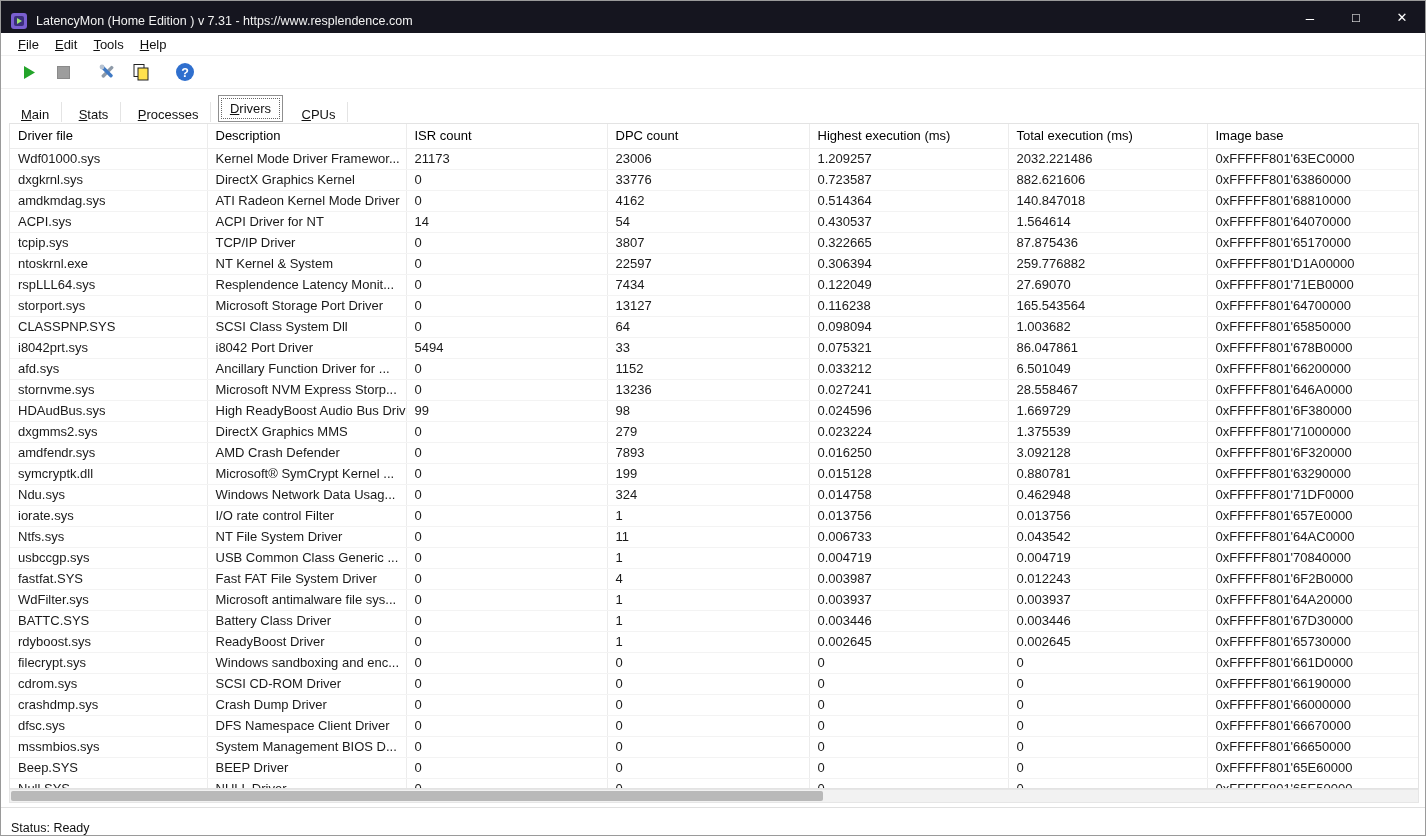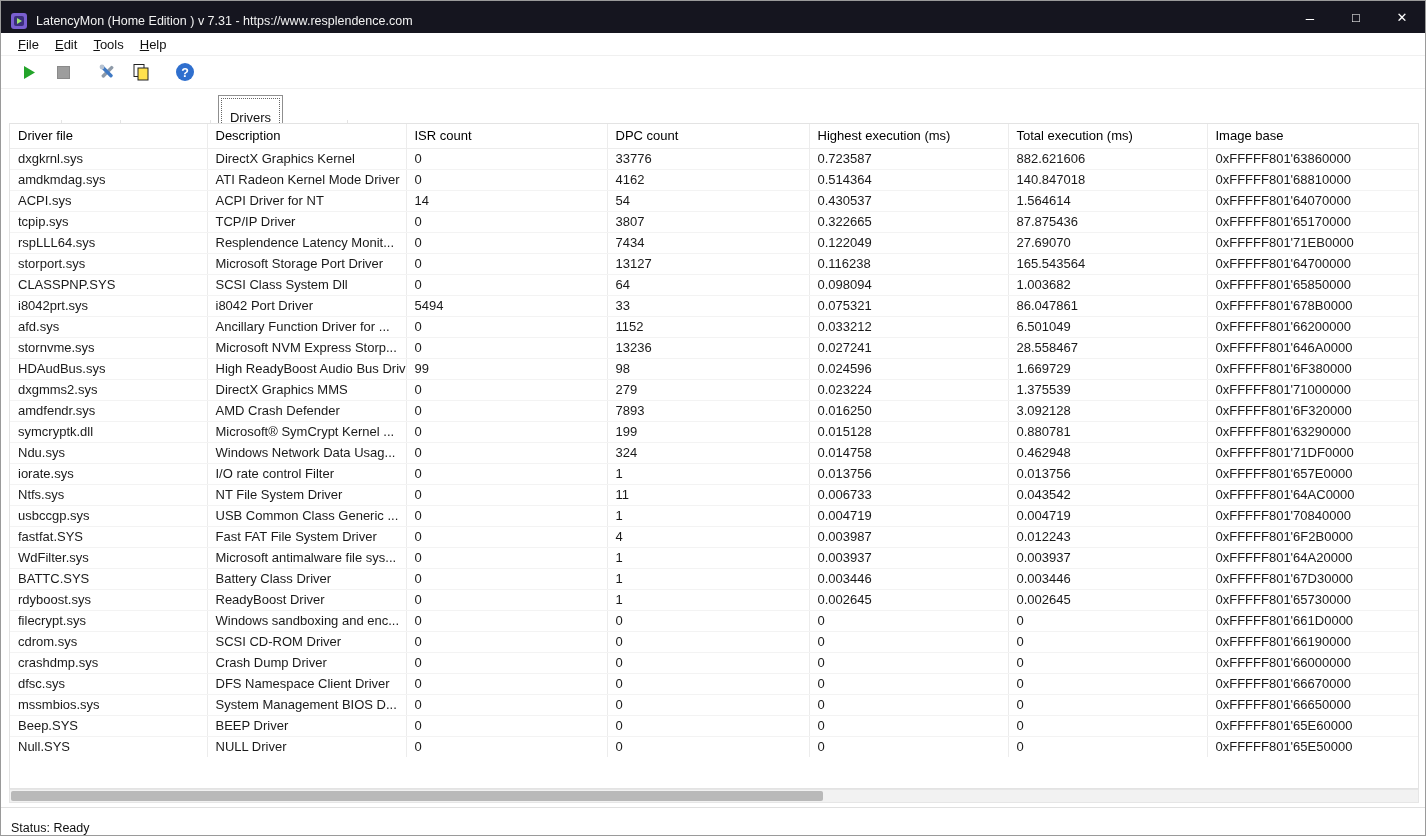--- a/index.html
+++ b/index.html
@@ -23,21 +23,21 @@
 
   
   .toolbar { position:absolute; top:55px; left:0; right:0; height:33px; background:#fff; display:flex; align-items:center; padding-left:14px; border-bottom:1px solid #f0f0f0; }
   .tool-btn { width:28px; height:26px; display:flex; align-items:center; justify-content:center; margin-right:6px; }
   .tool-gap { width:10px; }
 
   
   .tabbar { position:absolute; top:88px; left:0; right:0; height:34px; padding:6px 0 0 8px; background:#fff; }
   .tab { display:inline-block; font-size:13px; color:#111; padding:5px 12px 0 12px; border-right:1px solid #e4e4e4; background:#fff; vertical-align:bottom; }
   .tab::first-letter { text-decoration:underline; }
-  .tab.active { border:1px solid #8f8f8f; outline:1px dotted #666; outline-offset:-4px; padding:14px 11px; margin:0 2px; }
+  .tab.active { border:1px solid #8f8f8f; outline:1px dotted #666; outline-offset:-4px; padding:5px 11px; margin:0 2px; }
 
   
   .table-wrap { position:absolute; top:122px; left:8px; width:1410px; height:666px; border:1px solid #e3e3e3; background:#fff; overflow:hidden; }
   table { border-collapse:collapse; table-layout:fixed; width:1408px; }
   th, td { font-size:13px; font-weight:normal; text-align:left; padding:0 8px; white-space:nowrap; overflow:hidden; border-right:1px solid #ececec; }
   thead th { height:24px; line-height:24px; color:#000; border-bottom:1px solid #ececec; background:#fff; }
   tbody td { height:20px; line-height:20px; color:#1a1a1a; border-bottom:1px solid #f3f3f3; }
   tbody tr:last-child td { border-bottom:none; }
 
   
@@ -133,20 +133,29 @@
           <th>Description</th>
           <th>ISR count</th>
           <th>DPC count</th>
           <th>Highest execution (ms)</th>
           <th>Total execution (ms)</th>
           <th>Image base</th>
         </tr>
       </thead>
       <tbody>
           <tr>
+      <td>Wdf01000.sys</td>
+      <td>Kernel Mode Driver Framewor...</td>
+      <td>21173</td>
+      <td>23006</td>
+      <td>1.209257</td>
+      <td>2032.221486</td>
+      <td>0xFFFFF801'63EC0000</td>
+    </tr>
+          <tr>
       <td>dxgkrnl.sys</td>
       <td>DirectX Graphics Kernel</td>
       <td>0</td>
       <td>33776</td>
       <td>0.723587</td>
       <td>882.621606</td>
       <td>0xFFFFF801'63860000</td>
     </tr>
           <tr>
       <td>amdkmdag.sys</td>
@@ -169,20 +178,29 @@
           <tr>
       <td>tcpip.sys</td>
       <td>TCP/IP Driver</td>
       <td>0</td>
       <td>3807</td>
       <td>0.322665</td>
       <td>87.875436</td>
       <td>0xFFFFF801'65170000</td>
     </tr>
           <tr>
+      <td>ntoskrnl.exe</td>
+      <td>NT Kernel &amp; System</td>
+      <td>0</td>
+      <td>22597</td>
+      <td>0.306394</td>
+      <td>259.776882</td>
+      <td>0xFFFFF801'D1A00000</td>
+    </tr>
+          <tr>
       <td>rspLLL64.sys</td>
       <td>Resplendence Latency Monit...</td>
       <td>0</td>
       <td>7434</td>
       <td>0.122049</td>
       <td>27.69070</td>
       <td>0xFFFFF801'71EB0000</td>
     </tr>
           <tr>
       <td>storport.sys</td>

